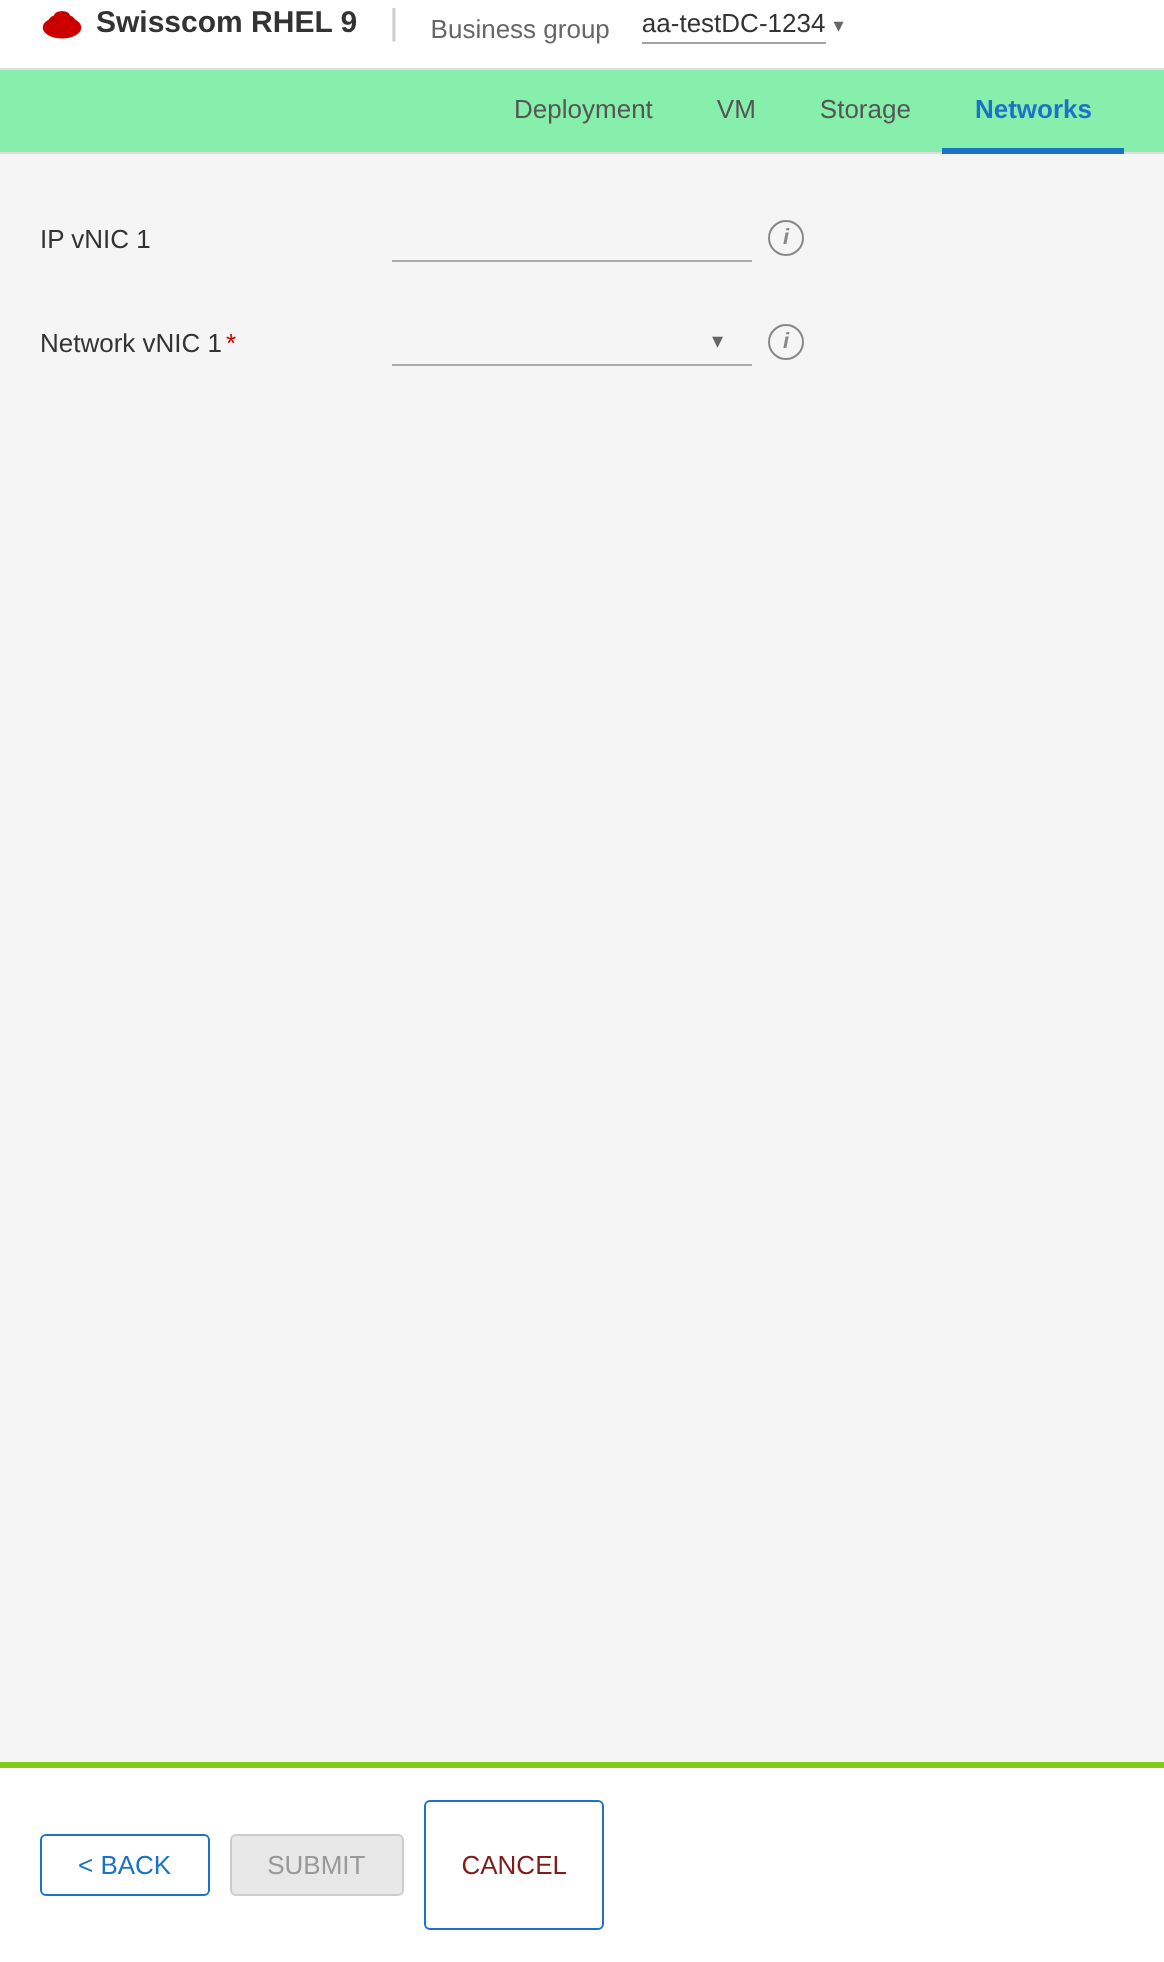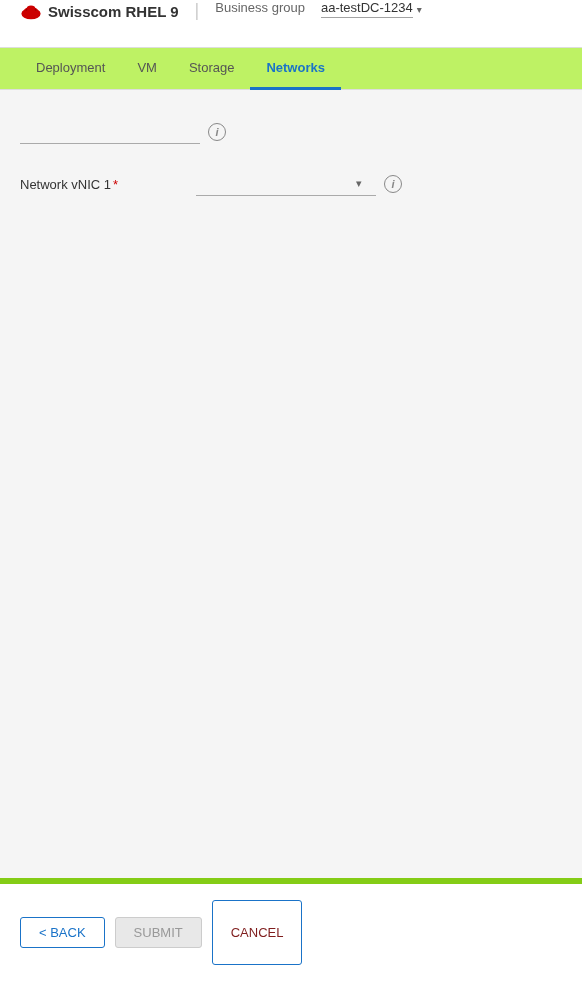--- a/index.html
+++ b/index.html
@@ -10,24 +10,24 @@
       width: 582px;
       min-height: 981px;
       display: flex;
       flex-direction: column;
     }
 
     
     .header {
       background: #fff;
       border-bottom: 1px solid #ddd;
-      padding: 0 20px;
-      height: 48px;
-      display: flex;
-      align-items: flex-start;
+      padding: 12px 20px;
+      height: 35px;
+      display: flex;
+      align-items: flex-end;
       gap: 12px;
     }
     .header-logo {
       display: flex;
       align-items: center;
       gap: 6px;
     }
     .redhat-icon {
       width: 22px;
       height: 22px;
@@ -58,25 +58,26 @@
       border-bottom: 1px solid #a3a3a3;
       padding-bottom: 2px;
     }
     .dropdown-arrow {
       color: #666;
       font-size: 10px;
     }
 
     
     .tabs {
-      background: #bef264;
+      background: #86efac;
       padding: 0 20px;
       display: flex;
       border-bottom: 1px solid #ddd;
       gap: 0;
+      justify-content: flex-end;
     }
     .tab {
       padding: 12px 16px;
       cursor: pointer;
       color: #555;
       font-size: 13px;
       border-bottom: 3px solid transparent;
       margin-bottom: -1px;
     }
     .tab.active {
@@ -159,21 +160,21 @@
       font-size: 11px;
       font-style: italic;
       font-weight: bold;
       cursor: pointer;
       flex-shrink: 0;
     }
 
     
     .footer {
       background: #fff;
-      border-top: 6px solid #84cc16;
+      border-top: 3px solid #84cc16;
       padding: 16px 20px;
       display: flex;
       align-items: center;
       gap: 10px;
     }
     .btn {
       padding: 7px 18px;
       border: 1px solid #1a73c8;
       border-radius: 3px;
       background: #fff;
@@ -227,20 +228,21 @@
 <div class="tabs">
   <div class="tab">Deployment</div>
   <div class="tab">VM</div>
   <div class="tab">Storage</div>
   <div class="tab active">Networks</div>
 </div>
 
 <div class="content">
 
   <div class="form-row">
+    <span class="form-label">IP vNIC 1</span>
     <div class="form-input-wrap">
       <input type="text" class="form-input" value="" style="">
       <div class="info-icon">i</div>
     </div>
   </div>
 
   <div class="form-row">
     <span class="form-label">
       <span>Network vNIC 1</span><span class="required-star">*</span>
     </span>

